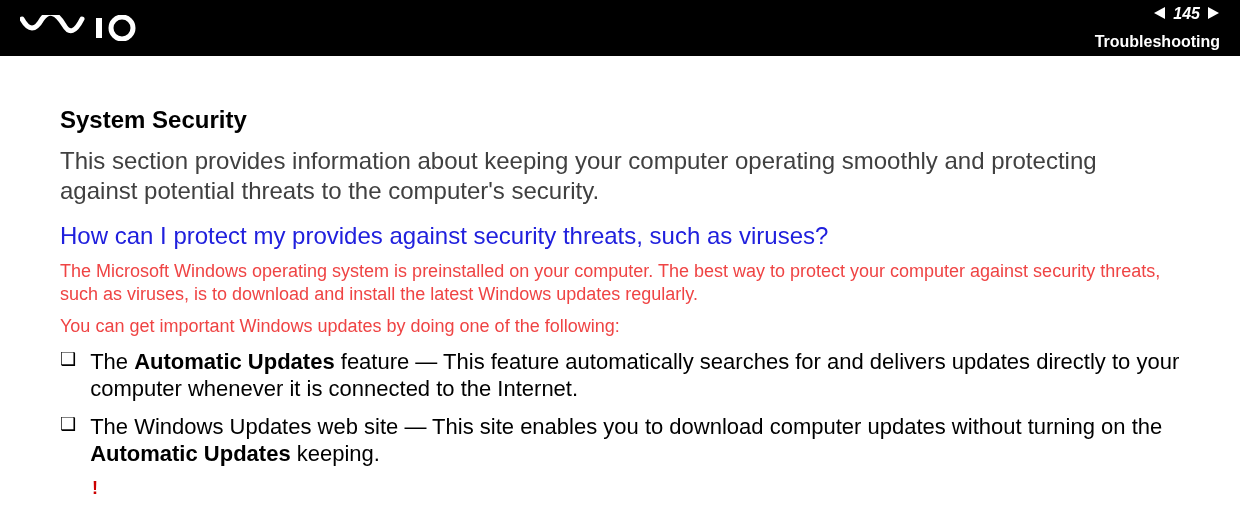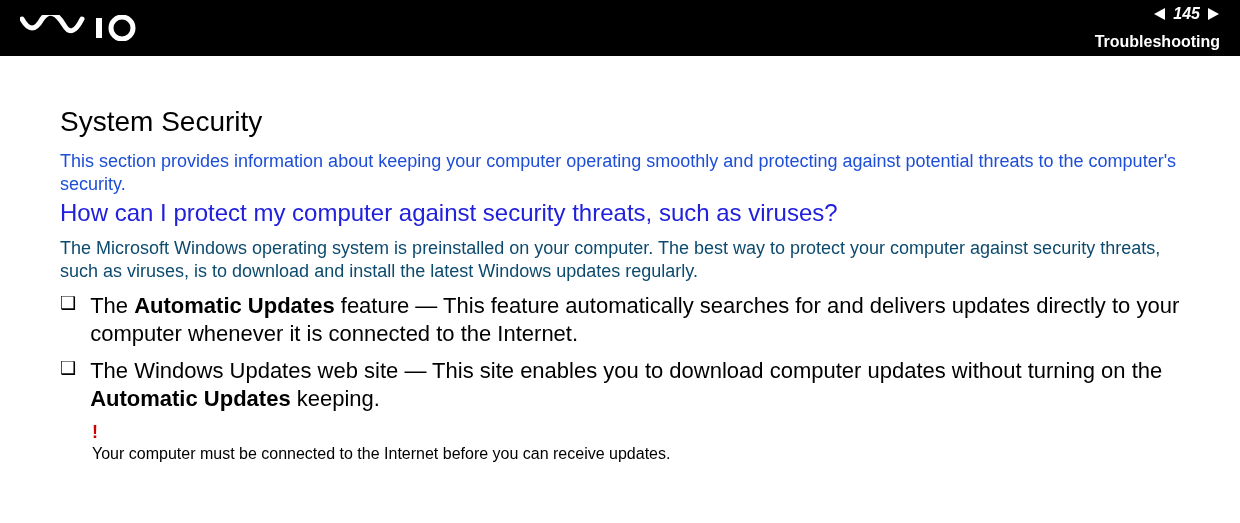--- a/index.html
+++ b/index.html
@@ -1,27 +1,27 @@
 <!DOCTYPE html>
 <html><head>
   <meta charset="utf-8">
   <style>
     * { margin: 0; padding: 0; box-sizing: border-box; }
     body { font-family: Arial, Helvetica, sans-serif; background: #fff; width: 1240px; }
     .header { background: #000; height: 56px; display: flex; align-items: center; justify-content: space-between; padding: 0 20px; }
     .logo { display: flex; align-items: center; }
     .nav-area { display: flex; flex-direction: column; align-items: flex-end; color: #fff; }
-    .nav-arrows { display: flex; align-items: center; gap: 6px; font-style: italic; font-weight: bold; font-size: 16px; line-height: 1; }
+    .nav-arrows { display: flex; align-items: flex-start; gap: 6px; font-style: italic; font-weight: bold; font-size: 16px; line-height: 1; }
     .arrow { display: inline-flex; align-items: center; cursor: pointer; }
     .section-title { color: #fff; font-weight: bold; font-size: 16px; margin-top: 11px; }
     .content { padding: 50px 60px 30px 60px; }
-    .h1 { font-size: 28px; font-weight: normal; color: #000; margin-bottom: 12px; font-family: Arial, Helvetica, sans-serif; }
-    .intro { font-size: 18px; color: #1d4ed8; line-height: 1.25; margin-bottom: 4px; }
+    .h1 { font-size: 24px; font-weight: bold; color: #000; margin-bottom: 12px; font-family: Arial, Helvetica, sans-serif; }
+    .intro { font-size: 24px; color: #404040; line-height: 1.25; margin-bottom: 16px; }
     .h2 { font-size: 24px; color: #2020dd; font-weight: normal; margin-bottom: 10px; }
-    .para { font-size: 18px; color: #0c4a6e; line-height: 1.25; margin-bottom: 10px; }
+    .para { font-size: 18px; color: #ef4444; line-height: 1.25; margin-bottom: 10px; }
     .bullet-row { display: flex; align-items: flex-start; margin-bottom: 10px; }
     .bullet-marker { font-size: 18px; margin-right: 14px; margin-left: 0; line-height: 1.25; flex-shrink: 0; }
     .bullet-text { font-size: 22px; line-height: 1.25; flex: 1; }
     .bold { font-weight: bold; }
     .note-block { margin-left: 32px; }
     .note-icon { color: #cc0000; font-weight: bold; font-size: 18px; margin-bottom: 2px; }
     .note-text { font-size: 16px; color: #000; font-family: Arial, Helvetica, sans-serif; }
   </style>
 </head>
 <body>
@@ -48,34 +48,34 @@
           </svg>
       </span>
     </div>
     <div class="section-title">Troubleshooting</div>
   </div>
 </div>
 
 <div class="content">
   <h1 class="h1">System Security</h1>
   <p class="intro">This section provides information about keeping your computer operating smoothly and protecting against potential threats to the computer's security.</p>
-  <h2 class="h2">How can I protect my computer against security threats, such as viruses?</h2>
+  <h2 class="h2">How can I protect my provides against security threats, such as viruses?</h2>
   <p class="para">The Microsoft Windows operating system is preinstalled on your computer. The best way to protect your computer against security threats, such as viruses, is to download and install the latest Windows updates regularly.</p>
+  <p class="para">You can get important Windows updates by doing one of the following:</p>
 
   <div class="bullet-row">
     <div class="bullet-marker">❑</div>
     <div class="bullet-text">
       <span>The </span><span class="bold">Automatic Updates</span><span> feature — This feature automatically searches for and delivers updates directly to your computer whenever it is connected to the Internet.</span>
     </div>
   </div>
 
   <div class="bullet-row">
     <div class="bullet-marker">❑</div>
     <div class="bullet-text">
       <span>The Windows Updates web site — This site enables you to download computer updates without turning on the </span><span class="bold">Automatic Updates</span><span> keeping.</span>
     </div>
   </div>
 
   <div class="note-block">
     <div class="note-icon">!</div>
-    <div class="note-text">Your computer must be connected to the Internet before you can receive updates.</div>
   </div>
 </div>
 
 </body></html>

